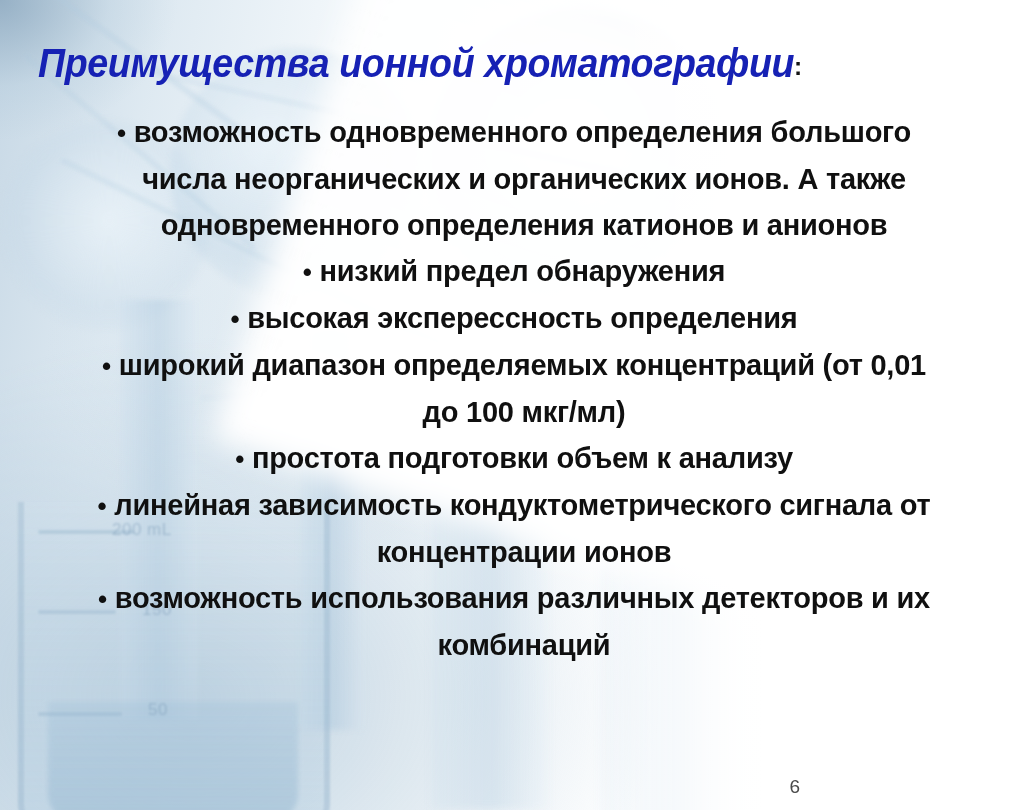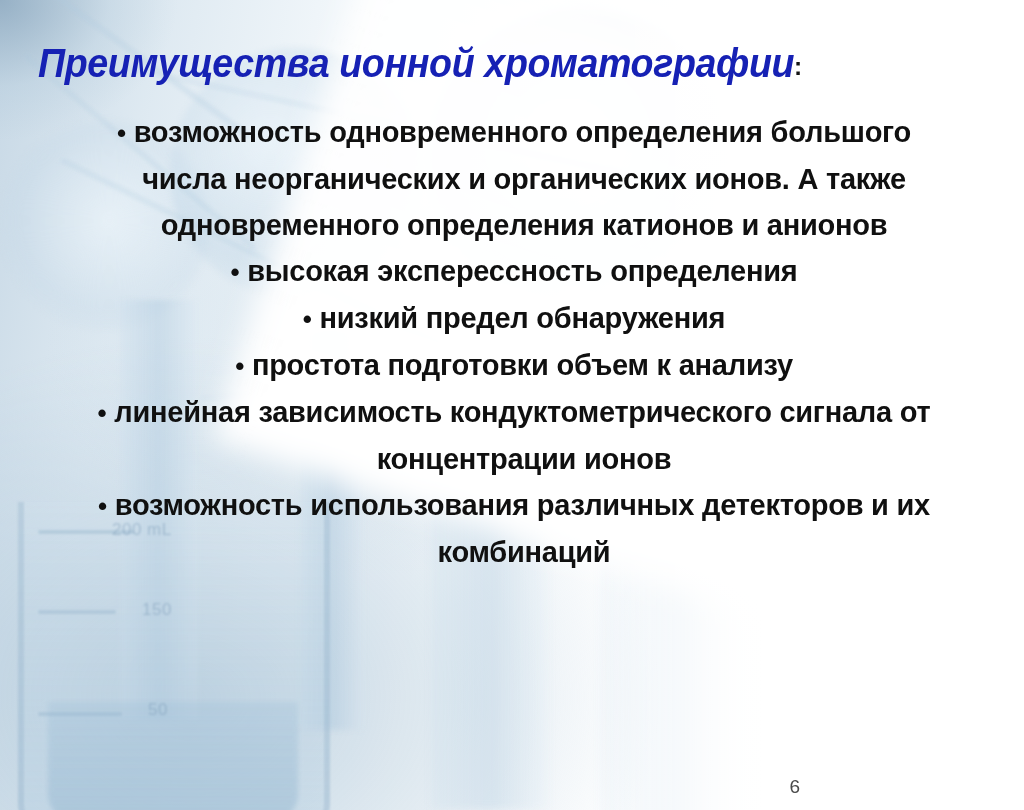--- a/index.html
+++ b/index.html
@@ -290,22 +290,24 @@
   <div class="content">
 
     <div class="slide-title">
       <span>Преимущества ионной хроматографии</span><span class="title-colon">:</span>
     </div>
 
     <ul class="bullet-list">
       <li class="bullet-item"><span class="dot">•</span> <span>возможность одновременного определения большого
 числа неорганических и органических ионов. А также
 одновременного определения катионов и анионов</span></li>
+      <li class="bullet-item"><span class="dot">•</span> <span>низкий предел обнаружения</span></li>
       <li class="bullet-item"><span class="dot">•</span> <span>высокая экспересcность определения</span></li>
-      <li class="bullet-item"><span class="dot">•</span> <span>низкий предел обнаружения</span></li>
+      <li class="bullet-item"><span class="dot">•</span> <span>широкий диапазон определяемых концентраций (от 0,01
+до 100 мкг/мл)</span></li>
       <li class="bullet-item"><span class="dot">•</span> <span>простота подготовки объем к анализу</span></li>
       <li class="bullet-item"><span class="dot">•</span> <span>линейная зависимость кондуктометрического сигнала от
 концентрации ионов</span></li>
       <li class="bullet-item"><span class="dot">•</span> <span>возможность использования различных детекторов и их
 комбинаций</span></li>
     </ul>
 
     <div class="page-number">6</div>
   </div>
 </div>

